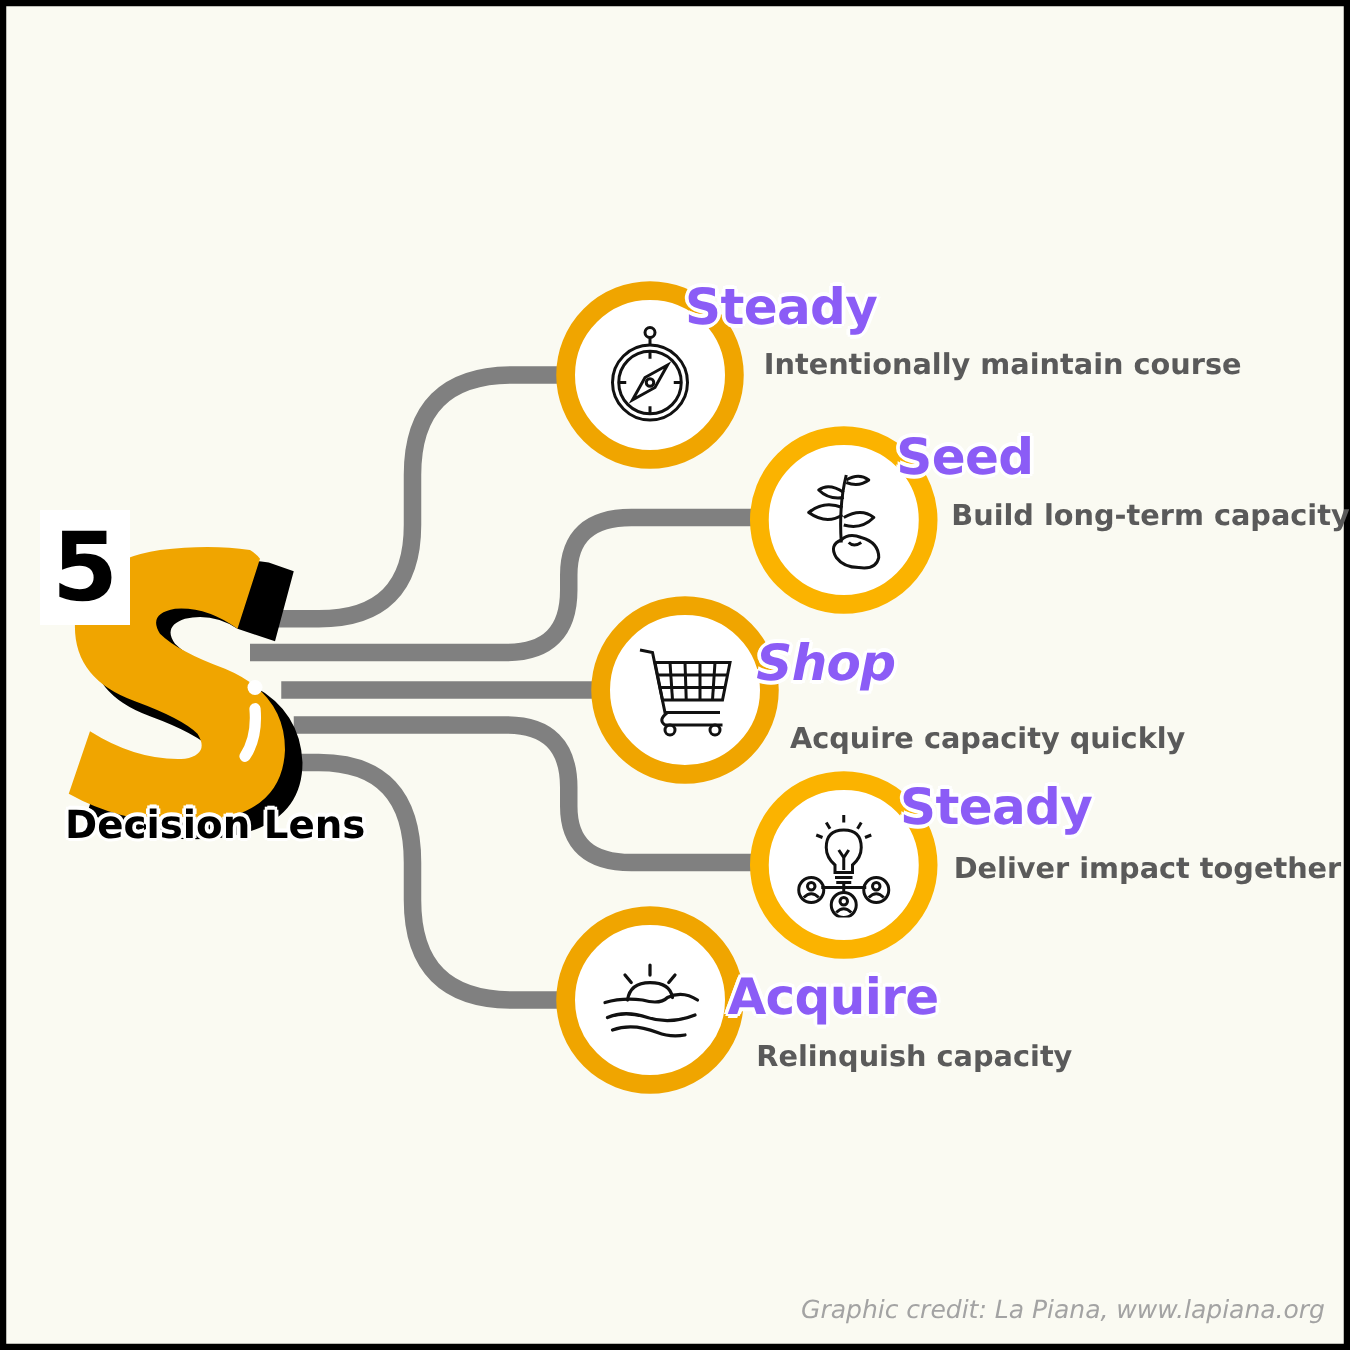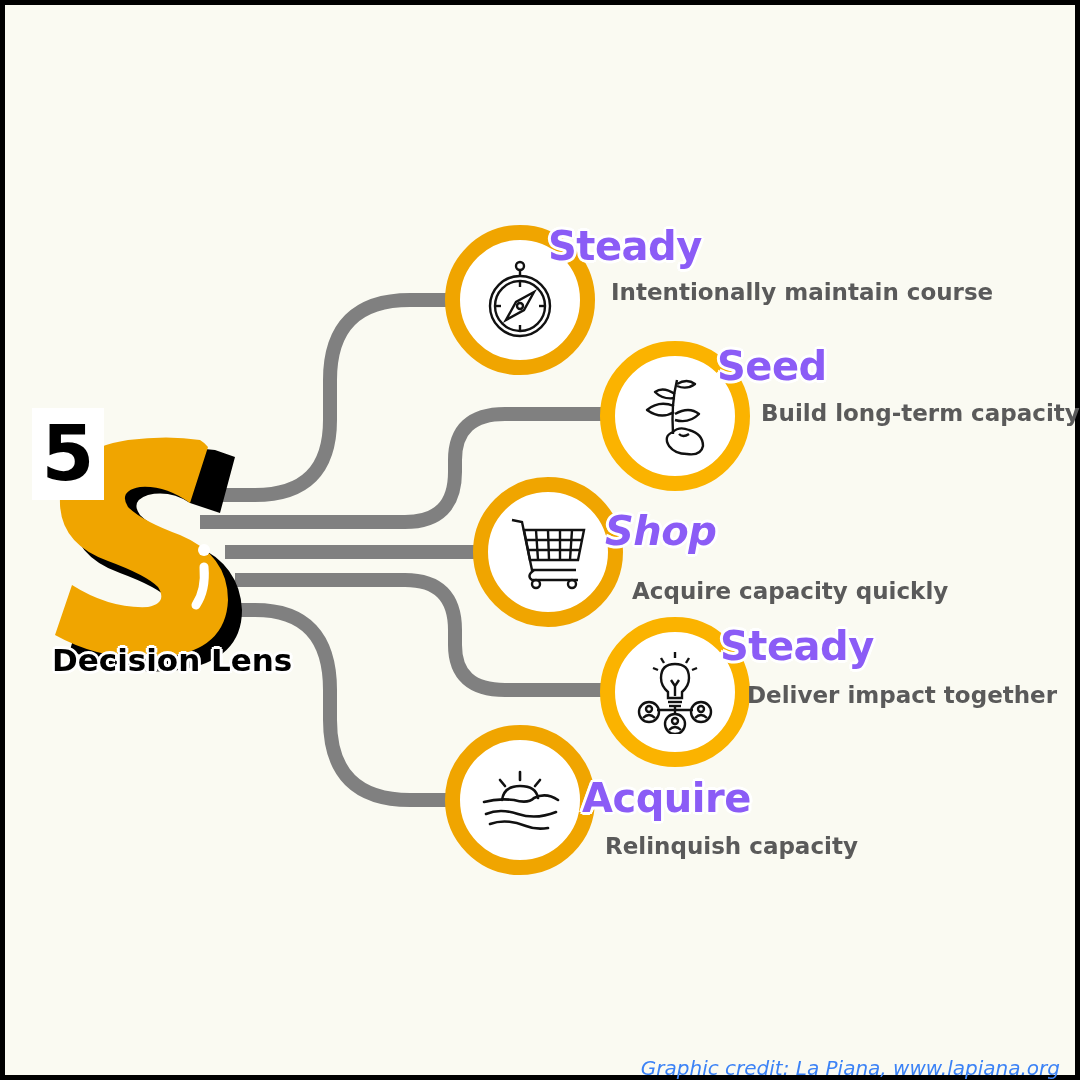--- a/index.html
+++ b/index.html
@@ -6,21 +6,21 @@
   body { width:1080px; height:1080px; position:relative; overflow:hidden; background:#000; font-family:"DejaVu Sans", sans-serif; }
   .canvas { position:absolute; left:5px; top:5px; width:1070px; height:1070px; background:#fafaf2; }
   svg.paths { position:absolute; left:0; top:0; width:1080px; height:1080px; }
   .node { position:absolute; width:150px; height:150px; border-radius:50%; box-sizing:border-box; border:15px solid #f0a500; background:#fff; display:flex; align-items:center; justify-content:center; }
   .node svg { width:84px; height:84px; }
   .title { position:absolute; font-weight:bold; font-size:40px; color:#8b5cf6; letter-spacing:-0.5px; text-shadow: 3px 0 0 #fff,-3px 0 0 #fff,0 3px 0 #fff,0 -3px 0 #fff,2px 2px 0 #fff,-2px -2px 0 #fff,2px -2px 0 #fff,-2px 2px 0 #fff; white-space:nowrap; }
   .desc { position:absolute; font-weight:bold; font-size:23px; color:#5a5a5a; white-space:nowrap; }
   .logo-5 { position:absolute; left:32px; top:408px; width:72px; height:92px; background:#fff; font-weight:bold; font-size:76px; line-height:92px; text-align:center; color:#000; }
   .logo-s { position:absolute; left:30px; top:395px; width:230px; height:300px; }
   .logo-label { position:absolute; left:16px; top:642px; font-weight:bold; font-size:31px; color:#000; white-space:nowrap; text-shadow: 3px 0 0 #fff,-3px 0 0 #fff,0 3px 0 #fff,0 -3px 0 #fff,2px 2px 0 #fff,-2px -2px 0 #fff,2px -2px 0 #fff,-2px 2px 0 #fff; margin-left: 36px; }
-  .credit { position:absolute; right:20px; bottom:0; font-family:"DejaVu Sans", sans-serif; font-style:italic; font-size:20px; color:#3b82f6; white-space:nowrap; }
+  .credit { position:absolute; right:20px; bottom:21px; font-family:"DejaVu Sans", sans-serif; font-style:italic; font-size:20px; color:#a3a3a3; white-space:nowrap; }
 </style>
 </head>
 <body>
 
 <div class="canvas"></div>
 
 <svg class="paths" viewBox="0 0 1080 1080" fill="none" stroke="#808080" stroke-width="14" stroke-linecap="butt">
   <path d="M215 495 H255 Q330 495 330 420 V380 Q330 300 410 300 H450"></path>
   <path d="M200 522 H405 Q455 522 455 472 V460 Q455 414 505 414 H605"></path>
   <path d="M225 552 H480"></path>
@@ -107,21 +107,21 @@
       <path d="M10 68 Q16 62 22 68"></path>
     <circle cx="68" cy="62" r="10"></circle>
       <circle cx="68" cy="59" r="3"></circle>
       <path d="M62 68 Q68 62 74 68"></path>
     <circle cx="42" cy="74" r="10"></circle>
       <circle cx="42" cy="71" r="3"></circle>
       <path d="M36 80 Q42 74 48 80"></path>
   </svg>
 </div>
 <div class="title" style="left:720px;top:623px;">Steady</div>
-<div class="desc" style="left:747px;top:682px;text-align:center;">Deliver impact together</div>
+<div class="desc" style="left:763px;top:682px;text-align:center;">Deliver impact together</div>
 
 <div class="node" style="left:445px;top:725px;border-color:#f0a500;">
   <svg viewBox="0 0 84 84" fill="none" stroke="#111" stroke-width="2.6" stroke-linecap="round">
     <line x1="42" y1="14" x2="42" y2="22"></line>
     <line x1="22" y1="22" x2="27" y2="28"></line>
       <line x1="62" y1="22" x2="57" y2="28"></line>
     <path d="M24 42 Q26 28 42 28 Q58 28 60 40"></path>
     <path d="M6 44 Q20 40 36 42 Q50 46 56 40 Q68 34 80 42"></path>
     <path d="M8 56 Q22 50 40 56 Q58 62 78 54"></path>
     <path d="M12 66 Q28 60 48 68 Q58 72 70 70"></path>

